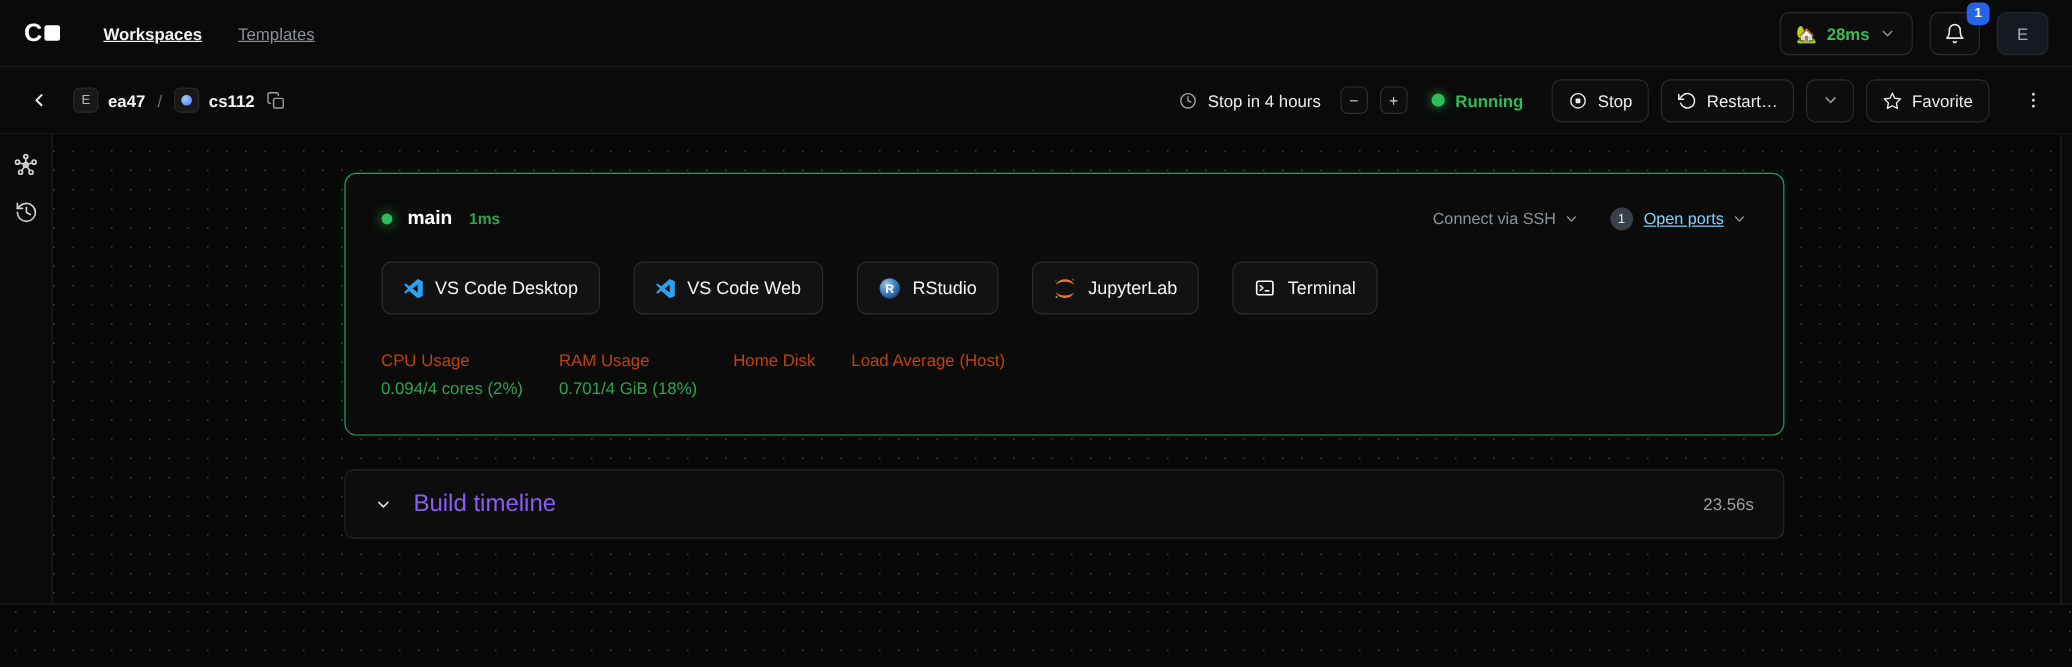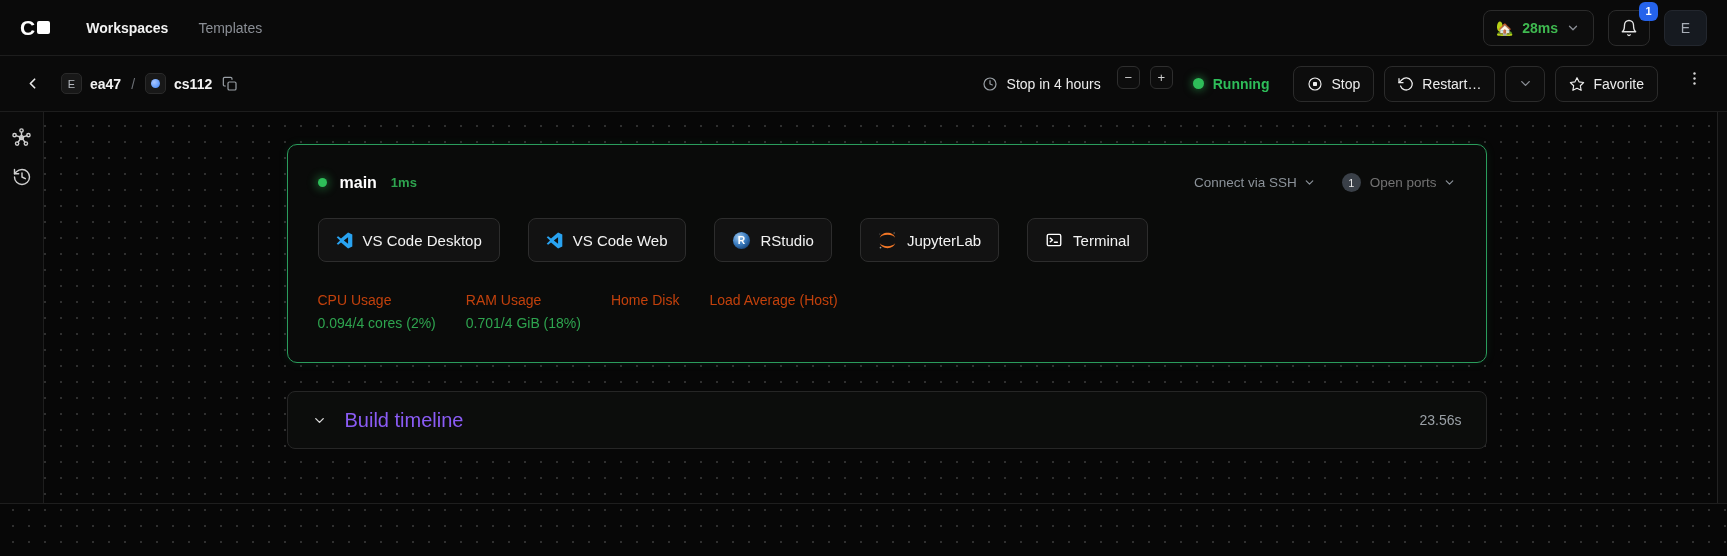--- a/index.html
+++ b/index.html
@@ -12,21 +12,21 @@
   svg { display:block; }
 
   
   .topnav, .wsbar {
     height:56px; background:#0a0a0a; border-bottom:1px solid #1d1d1d;
     display:flex; align-items:center; padding:0 20px;
   }
   .logo { display:flex; align-items:center; gap:3px; margin-right:36px; cursor:pointer; }
   .logo-c { color:#fff; font-weight:800; font-size:21px; letter-spacing:-1px; line-height:1; }
   .logo-sq { width:13px; height:13px; background:#fff; border-radius:2px; }
-  .nav-item { font-size:14px; font-weight:600; margin-right:30px; cursor:pointer; color:#f2f2f2; }
+  .nav-item { font-size:14px; font-weight:600; margin-right:30px; cursor:pointer; color:#f2f2f2;text-decoration:underline; }
   .nav-item.inactive { color:#8b8f96; font-weight:500; }
   .top-right { margin-left:auto; display:flex; align-items:center; gap:14px; }
 
   .btn {
     display:inline-flex; align-items:center; gap:8px; height:36px; padding:0 13px;
     border:1px solid #2b2b2b; border-radius:8px; background:#0d0d0d;
     color:#ededed; font-size:14px; font-weight:500; cursor:pointer; white-space:nowrap;
     font-family:inherit;
   }
   .latency-val { color:#3fb950; font-weight:600; }
@@ -48,21 +48,21 @@
   .back-btn { background:none; border:none; color:#e8e8e8; cursor:pointer; padding:4px; margin-right:16px; display:flex; }
   .crumb { display:flex; align-items:center; gap:8px; }
   .chip {
     width:21px; height:21px; border-radius:5px; background:#181818; border:1px solid #2a2a2a;
     display:flex; align-items:center; justify-content:center; font-size:11px; color:#b6bac0;
   }
   .blue-dot { width:9px; height:9px; border-radius:50%; background:radial-gradient(circle at 35% 35%, #a9c7ff, #3b82f6); }
   .crumb-name { font-size:14px; font-weight:600; color:#f4f4f4; cursor:pointer; }
   .crumb-sep { color:#6c7076; margin:0 2px; }
   .copy-btn { background:none; border:none; color:#9aa0a6; cursor:pointer; display:flex; padding:2px; }
-  .ws-right { margin-left:auto; display:flex; gap:10px; }
+  .ws-right { margin-left:auto; display:flex; align-items:center; gap:10px; }
   .autostop { display:flex; align-items:center; gap:9px; color:#ececec; font-size:14px; margin-right:6px; }
   .autostop .clock { color:#9aa0a6; }
   .tiny-btn {
     width:23px; height:23px; border:1px solid #2e2e2e; border-radius:6px; background:#0d0d0d;
     color:#cfcfcf; font-size:13px; display:flex; align-items:center; justify-content:center; cursor:pointer;
   }
   .status { display:flex; align-items:center; gap:9px; margin:0 14px 0 10px; }
   .status-dot { width:11px; height:11px; border-radius:50%; background:#2ebd59; box-shadow:0 0 9px 1px rgba(46,189,89,.55); }
   .status-text { color:#2ebd59; font-weight:600; font-size:14px; }
   .dd-btn { width:40px; justify-content:center; padding:0; }
@@ -92,21 +92,21 @@
     box-shadow:0 0 10px rgba(42,157,92,.12);
   }
   .agent-head { display:flex; align-items:center; }
   .agent-dot { width:9px; height:9px; border-radius:50%; background:#2ebd59; box-shadow:0 0 10px 2px rgba(46,189,89,.45); margin-right:13px; }
   .agent-name { font-size:16px; font-weight:700; color:#fff; }
   .agent-latency { font-size:13px; font-weight:600; color:#2ea44f; margin-left:14px; }
   .agent-head-right { margin-left:auto; display:flex; align-items:center; gap:26px;justify-content:space-between; }
   .head-link { display:flex; align-items:center; gap:6px; color:#8b9299; font-size:13.5px; cursor:pointer; }
   .ports-badge { width:19px; height:19px; border-radius:50%; background:#3a4048; color:#e8e8e8; font-size:11px;
     display:flex; align-items:center; justify-content:center; margin-right:3px; }
-  .ports-label { color:#737373; }
+  .ports-label { color:#7dd3fc;text-decoration:underline; }
 
   .apps-row { display:flex; gap:28px; margin-top:26px; }
   .app-btn {
     display:inline-flex; align-items:center; gap:10px; height:44px; padding:0 17px;
     background:#121212; border:1px solid #2d2d2d; border-radius:8px; cursor:pointer;
     color:#f3f3f3; font-size:15px; font-weight:500; font-family:inherit; white-space:nowrap;
   }
   .desktop-badge { width:19px; height:19px; border-radius:3px; background:#1a6df2; color:#fff;
     font-size:9px; font-weight:700; display:flex; align-items:center; justify-content:center; letter-spacing:-.5px; }
   .term-icon { color:#fff; }

